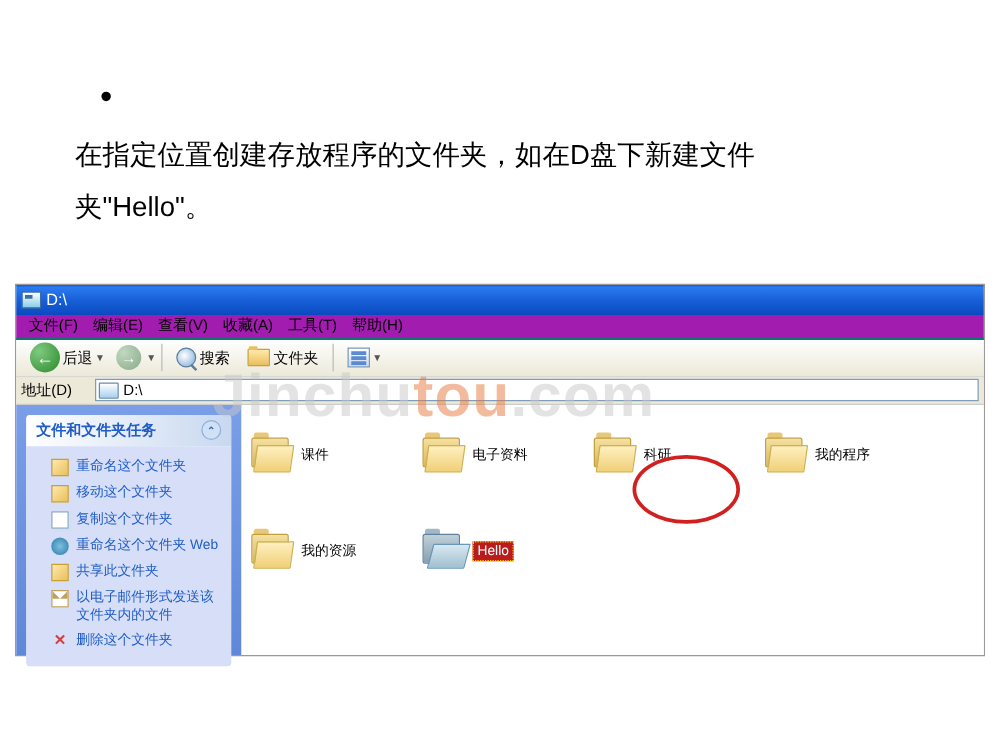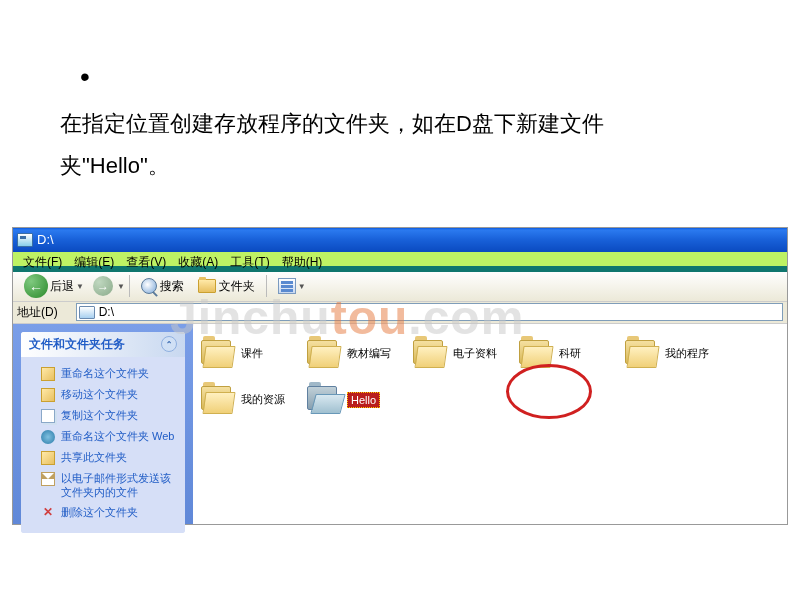--- a/index.html
+++ b/index.html
@@ -12,21 +12,21 @@
   .watermark { position: absolute; top: 290px; left: 170px; font-size: 48px; color: rgba(200,200,200,0.5); font-weight: bold; letter-spacing: 1px; pointer-events: none; z-index: 50; }
   .watermark .orange { color: rgba(230,120,60,0.5); }
   
   .explorer { margin: 20px 12px 0 12px; border: 1px solid #999; font-size: 11px; position: relative; }
   
   .titlebar { background: linear-gradient(to bottom, #0a5ae0 0%, #2b7af0 8%, #1860d8 50%, #0a4ac0 100%); height: 24px; display: flex; align-items: center; padding: 0 4px; color: #fff; }
   .titlebar-icon { width: 16px; height: 14px; background: linear-gradient(to bottom, #fff 0%, #87ceeb 100%); border: 1px solid #3a6ea5; border-radius: 1px; margin-right: 4px; position: relative; }
   .titlebar-icon::before { content:""; position:absolute; top:2px; left:2px; width:6px; height:3px; background:#3a6ea5; }
   .titlebar-text { font-size: 13px; font-family: "Tahoma", sans-serif; }
   
-  .menubar { background: #bef264; height: 20px; display: flex; padding: 0 4px; border-bottom: 6px solid #0f766e; font-size: 12px; }
+  .menubar { background: #a21caf; height: 20px; display: flex; align-items: center; padding: 0 4px; border-bottom: 2px solid #0f766e; font-size: 12px; }
   .menu-item { padding: 2px 6px; }
   
   .toolbar { background: linear-gradient(to bottom, #fefefe, #ece9d8); height: 30px; display: flex; align-items: center; padding: 0 4px; border-bottom: 1px solid #ccc; font-size: 12px; }
   .tb-btn { display: flex; align-items: center; padding: 2px 6px; margin: 0 1px; border-radius: 3px; }
   .tb-back { width: 24px; height: 24px; border-radius: 50%; background: radial-gradient(circle at 30% 30%, #7fc97f, #2a8a2a); display: flex; align-items: center; justify-content: center; color: #fff; font-size: 14px; margin-right: 2px; }
   .tb-fwd { width: 20px; height: 20px; border-radius: 50%; background: radial-gradient(circle at 30% 30%, #c0d8c0, #8aaa8a); display: flex; align-items: center; justify-content: center; color: #fff; font-size: 12px; margin: 0 2px; }
   .tb-sep { width: 1px; height: 22px; background: #bbb; margin: 0 4px; }
   .tb-dropdown { font-size: 8px; margin-left: 2px; color: #555; }
   .tb-icon { width: 16px; height: 16px; margin-right: 3px; }
   .search-icon { background: radial-gradient(circle at 40% 40%, #fff, #7aa7d8); border-radius: 50%; border: 1px solid #5a7a9a; position: relative; }
@@ -53,21 +53,21 @@
   .ti-rename { background: linear-gradient(135deg, #ffe9a8, #e8c060); border: 1px solid #caa030; }
   .ti-move { background: linear-gradient(135deg, #ffe9a8, #e8c060); border: 1px solid #caa030; position: relative; }
   .ti-copy { background: #fff; border: 1px solid #8aa8c8; box-shadow: 2px 2px 0 #d0e0f0; }
   .ti-web { background: radial-gradient(circle, #7fc0e0, #2a7aa8); border-radius: 50%; }
   .ti-share { background: linear-gradient(135deg, #ffe9a8, #e8c060); border: 1px solid #caa030; }
   .ti-email { background: #fff; border: 1px solid #c0a060; position: relative; }
   .ti-email::before { content:""; position:absolute; top:0; left:0; right:0; border-top: 6px solid transparent; border-left: 6px solid #c0a060; border-right: 6px solid #c0a060; }
   .ti-delete { color: #d04040; font-size: 12px; font-weight: bold; text-align: center; line-height: 12px; }
   .task-label { line-height: 1.3; }
   
-  .files-area { flex: 1; padding: 10px 8px; display: flex; flex-wrap: wrap; align-content: flex-start; position: relative; }
+  .files-area { flex: 1; padding: 20px 8px; display: flex; flex-wrap: wrap; align-content: flex-start; position: relative; gap: 31px; }
   .file-item { width: 106px; height: 40px; display: flex; align-items: center; margin-bottom: 6px; }
   .folder-icon { width: 34px; height: 28px; position: relative; margin-right: 6px; flex-shrink: 0; }
   .folder-icon-back { position: absolute; top: 0; left: 0; width: 30px; height: 24px; background: linear-gradient(to bottom, #f5e0a0, #d8b858); border: 1px solid #c0a040; border-radius: 2px; }
   .folder-icon-tab { position: absolute; top: -4px; left: 2px; width: 12px; height: 5px; background: #e8c878; border-radius: 2px 2px 0 0; }
   .folder-icon-front { position: absolute; bottom: 0; left: 3px; width: 30px; height: 22px; background: linear-gradient(to bottom, #fff0c0, #f0d078); border: 1px solid #d0b050; border-radius: 1px; transform: skewX(-8deg); }
   
   .folder-icon.open .folder-icon-back { background: linear-gradient(to bottom, #c0d0d8, #88a0b0); border-color: #6080a0; }
   .folder-icon.open .folder-icon-tab { background: #a0b8c8; }
   .folder-icon.open .folder-icon-front { background: linear-gradient(to bottom, #d8e8f0, #a0c0d0); border-color: #6898b8; transform: skewX(-15deg); left: 6px; height: 20px; }
   
@@ -185,28 +185,20 @@
             <div class="folder-icon-front"></div>
           </div>
           <span class="file-label">课件</span>
         </div>
         <div class="file-item">
           <div class="folder-icon">
             <div class="folder-icon-tab"></div>
             <div class="folder-icon-back"></div>
             <div class="folder-icon-front"></div>
           </div>
-          <span class="file-label">教材编写</span>
-        </div>
-        <div class="file-item">
-          <div class="folder-icon">
-            <div class="folder-icon-tab"></div>
-            <div class="folder-icon-back"></div>
-            <div class="folder-icon-front"></div>
-          </div>
           <span class="file-label">电子资料</span>
         </div>
         <div class="file-item">
           <div class="folder-icon">
             <div class="folder-icon-tab"></div>
             <div class="folder-icon-back"></div>
             <div class="folder-icon-front"></div>
           </div>
           <span class="file-label">科研</span>
         </div>

